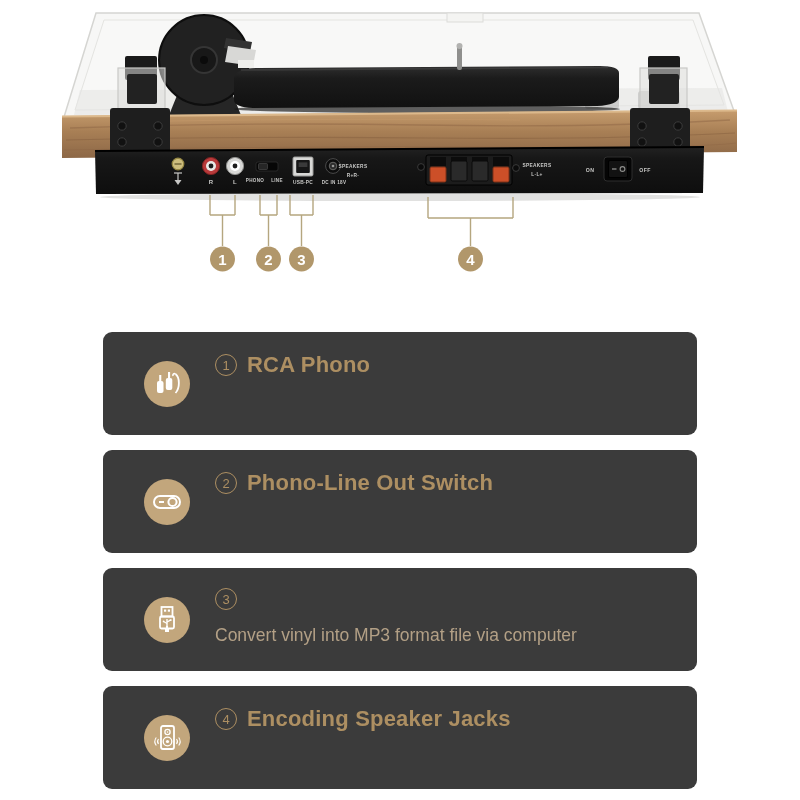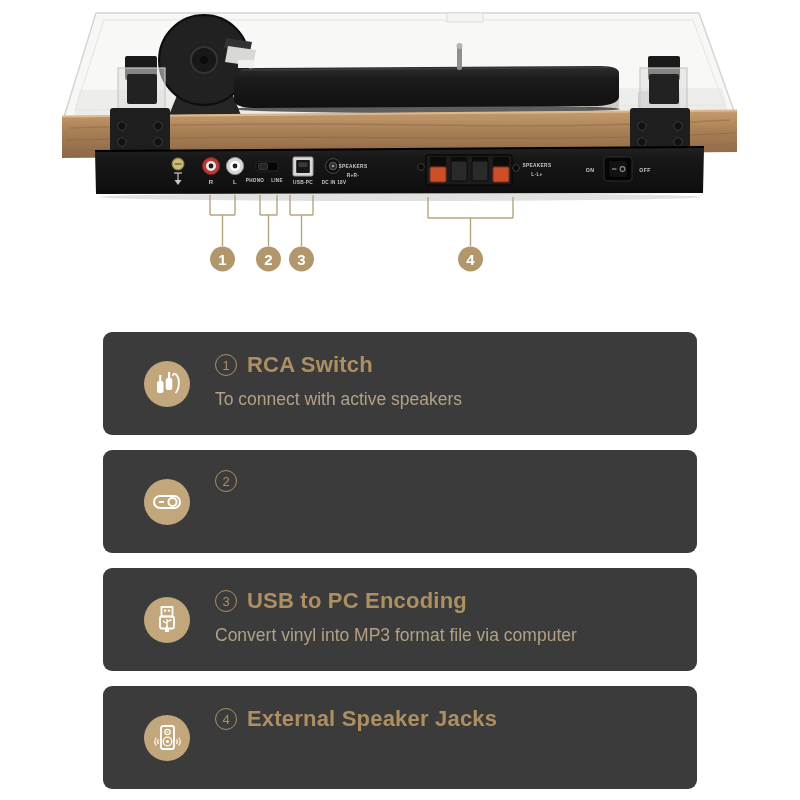--- a/index.html
+++ b/index.html
@@ -206,35 +206,35 @@
         <rect x="6" y="13" width="6.5" height="12" rx="2" fill="#fff" stroke="none"></rect>
         <rect x="8.2" y="7" width="2.1" height="6.5" fill="#fff" stroke="none"></rect>
         <rect x="14.8" y="10" width="6.5" height="12" rx="2" fill="#fff" stroke="none"></rect>
         <rect x="17" y="4" width="2.1" height="6.5" fill="#fff" stroke="none"></rect>
         <path d="M24.5,6 C29,9.5 29,20 24.5,25" stroke-width="1.8"></path>
         <path d="M24.5,6 C23,5 21.5,6 22,8" stroke-width="1.6"></path>
       </svg>
     </div>
     <div class="title-row">
       <span class="num-badge">1</span>
-      <span class="card-title">RCA Switch</span>
-    </div>
-    <div class="card-desc">To connect with active speakers</div>
+      <span class="card-title">RCA Phono</span>
+    </div>
   </div>
 
   <div class="card" style="top:450px">
     <div class="icon-circle">
       <svg width="32" height="32" viewBox="0 0 32 32" fill="none" stroke="#fff">
         <rect x="3" y="10" width="26" height="12" rx="6" stroke-width="2"></rect>
         <circle cx="21.5" cy="16" r="4.1" stroke-width="2"></circle>
         <line x1="8" y1="16" x2="13" y2="16" stroke-width="2"></line>
       </svg>
     </div>
     <div class="title-row">
       <span class="num-badge">2</span>
+      <span class="card-title">Phono-Line Out Switch</span>
     </div>
   </div>
 
   <div class="card" style="top:568px">
     <div class="icon-circle">
       <svg width="32" height="32" viewBox="0 0 32 32" fill="none" stroke="#fff">
         <rect x="10.5" y="3" width="11" height="9.5" stroke-width="1.8"></rect>
         <rect x="13" y="5.5" width="2.2" height="2.2" fill="#fff" stroke="none"></rect>
         <rect x="16.8" y="5.5" width="2.2" height="2.2" fill="#fff" stroke="none"></rect>
         <rect x="9" y="12.5" width="14" height="12" rx="1.5" stroke-width="1.8"></rect>
@@ -242,38 +242,37 @@
         <circle cx="16" cy="23" r="1.2" fill="#fff" stroke="none"></circle>
         <path d="M16,19.5 L13,17.8" stroke-width="1.2"></path>
         <circle cx="12.6" cy="17.4" r="0.9" fill="#fff" stroke="none"></circle>
         <path d="M16,18 L19,16.4" stroke-width="1.2"></path>
         <rect x="18.7" y="15.2" width="1.8" height="1.8" fill="#fff" stroke="none"></rect>
         <rect x="14" y="24.5" width="4" height="3.5" fill="#fff" stroke="none"></rect>
       </svg>
     </div>
     <div class="title-row">
       <span class="num-badge">3</span>
-      <span class="card-title">USB to PC Encoding</span>
     </div>
     <div class="card-desc">Convert vinyl into MP3 format file via computer</div>
   </div>
 
   <div class="card" style="top:686px">
     <div class="icon-circle">
       <svg width="32" height="32" viewBox="0 0 32 32" fill="none" stroke="#fff">
         <rect x="10" y="4" width="13" height="23" rx="2" stroke-width="1.8"></rect>
         <circle cx="16.5" cy="10" r="2.6" stroke-width="1.3"></circle>
         <circle cx="16.5" cy="10" r="0.8" fill="#fff" stroke="none"></circle>
         <circle cx="16.5" cy="19.5" r="4.3" stroke-width="1.3"></circle>
         <circle cx="16.5" cy="19.5" r="1.6" fill="#fff" stroke="none"></circle>
         <path d="M7.5,17 q-2,2.5 0,5" stroke-width="1.1"></path>
         <path d="M5.3,15.5 q-3,4 0,8" stroke-width="1.1"></path>
         <path d="M25.5,17 q2,2.5 0,5" stroke-width="1.1"></path>
         <path d="M27.7,15.5 q3,4 0,8" stroke-width="1.1"></path>
       </svg>
     </div>
     <div class="title-row">
       <span class="num-badge">4</span>
-      <span class="card-title">External Speaker Jacks</span>
+      <span class="card-title">Encoding Speaker Jacks</span>
     </div>
   </div>
 
 </div>
 
 </body></html>

